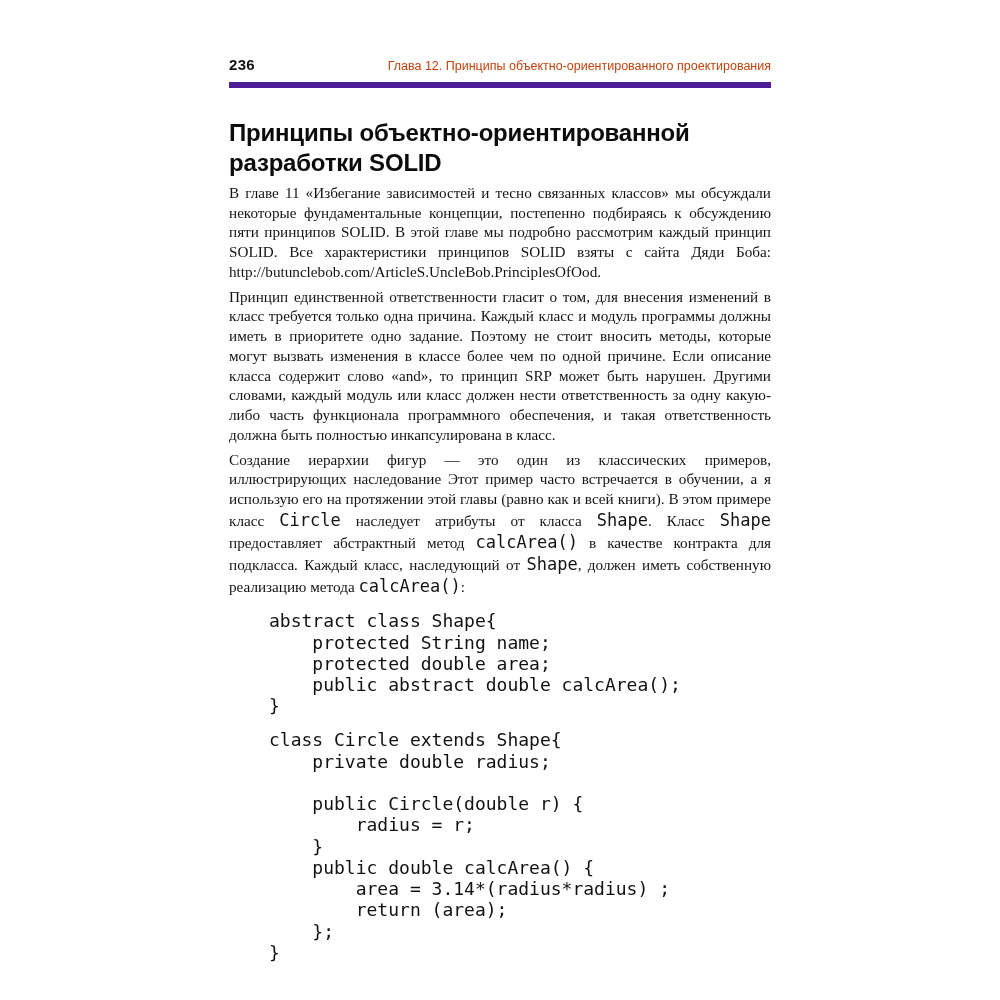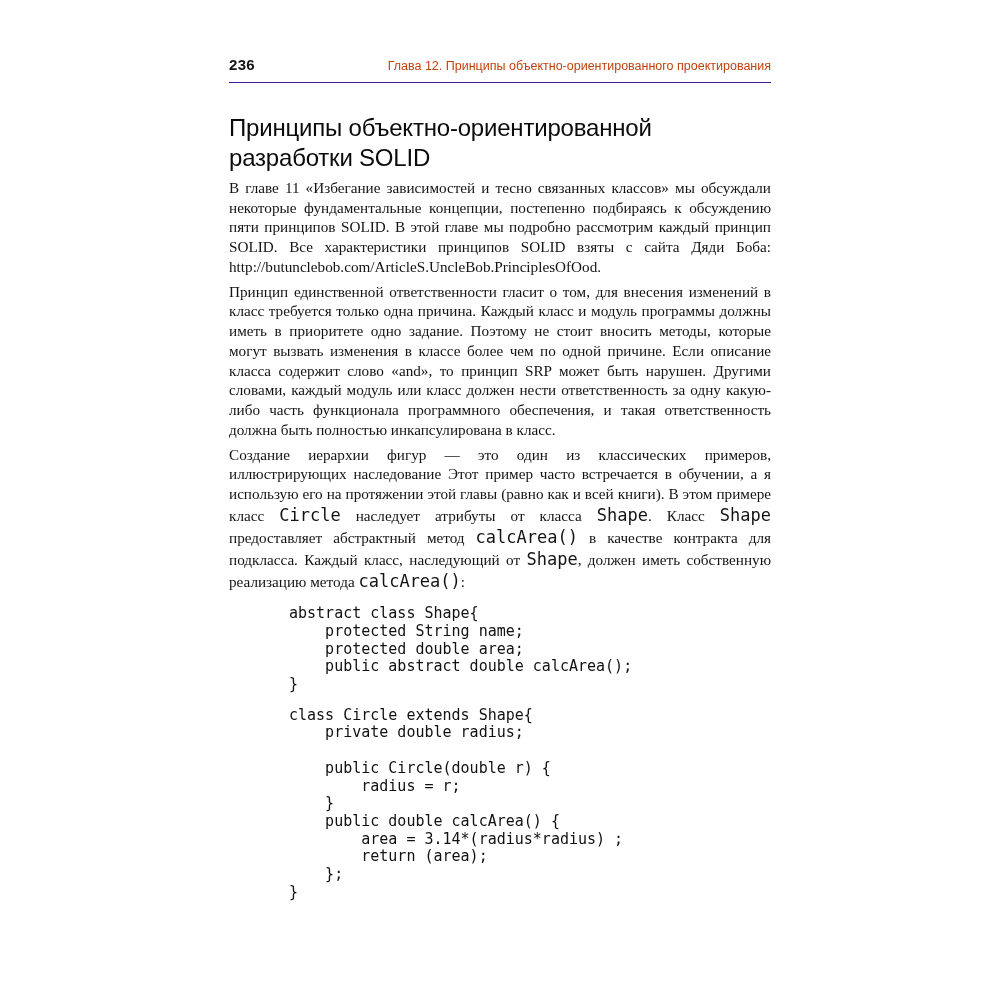--- a/index.html
+++ b/index.html
@@ -11,61 +11,61 @@
   }
   .page {
     width: 542px;
     margin: 0 auto;
     padding-top: 56px;
   }
   .running-header {
     display: flex;
     justify-content: space-between;
     align-items: baseline;
-    border-bottom: 1px solid #4c1d95;
+    border-bottom: 6px solid #4c1d95;
     padding-bottom: 9px;
   }
   .page-num {
     font-family: "Liberation Sans", sans-serif;
     font-weight: bold;
     font-size: 15px;
     letter-spacing: .3px;
   }
   .running-head {
     font-family: "Liberation Sans", sans-serif;
     font-size: 12.5px;
     color: #c2410c;
   }
   h1.chapter-heading {
     margin-top: 30px;
     font-family: "Liberation Sans", sans-serif;
-    font-weight: normal;
+    font-weight: bold;
     font-size: 24px;
     line-height: 1.27;
     color: #0b0b0b;
     letter-spacing: -0.2px;
   }
   .para {
     margin-top: 5px;
     font-size: 15.2px;
     line-height: 1.3;
     text-align: justify;
   }
   .para.first { margin-top: 4px; font-family: Liberation Serif, serif; }
   h2.section-heading {
     margin-top: 28px;
     font-family: "Liberation Sans", sans-serif;
     font-weight: bold;
     font-size: 18.5px;
     color: #0b0b0b;
   }
   pre.code-block {
-    margin: 13px 0 13px 60px;
+    margin: 13px 0 13px 40px;
     font-family: "DejaVu Sans Mono", monospace;
-    font-size: 15px;
+    font-size: 18px;
     line-height: 1.18;
     color: #111;
     white-space: pre;
   }
   code.inline-code {
     font-family: "DejaVu Sans Mono", monospace;
     font-size: 17px;
   }
 </style>
 </head>

